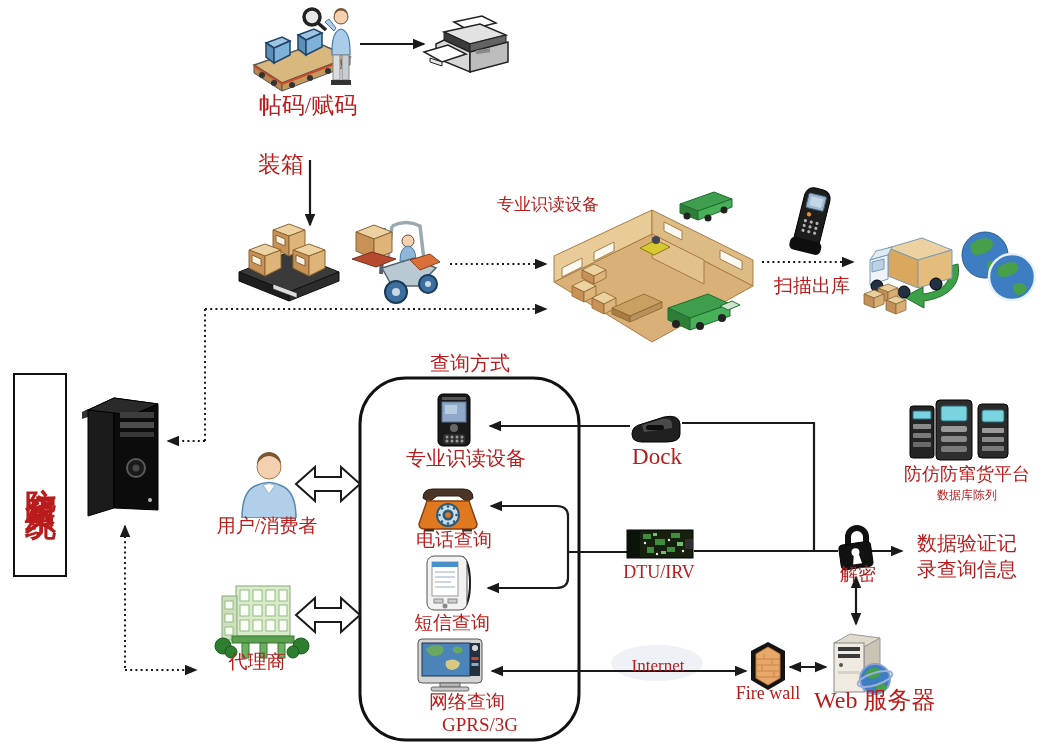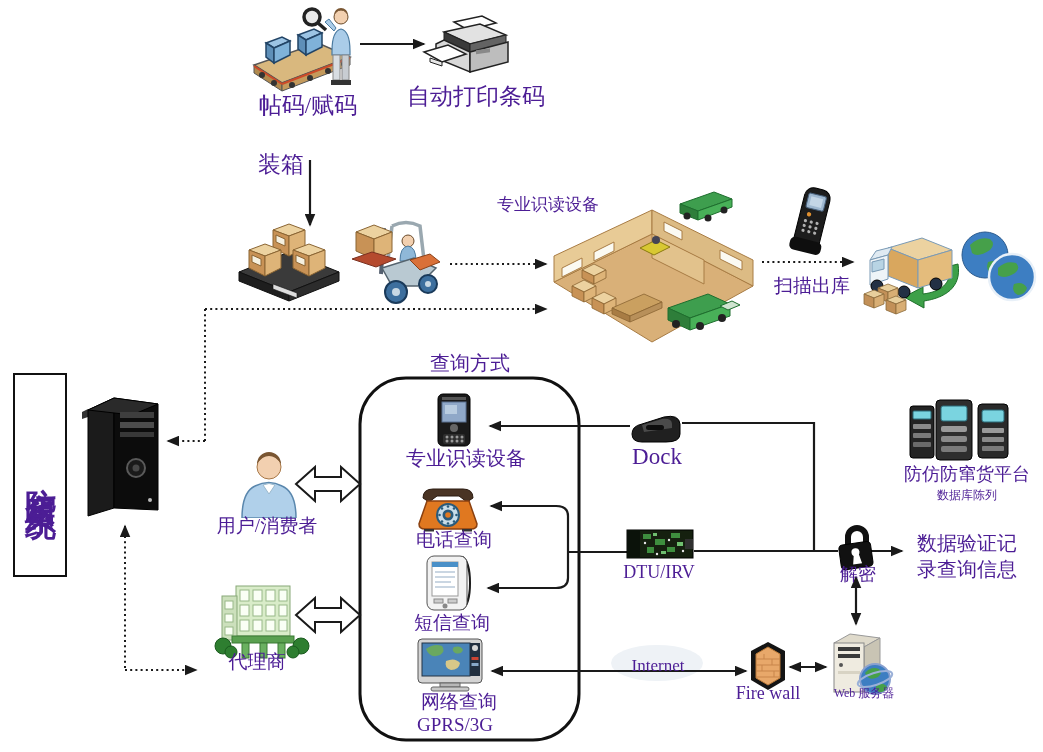--- a/index.html
+++ b/index.html
@@ -1,23 +1,23 @@
 <!DOCTYPE html>
 <html><head>
 <meta charset="utf-8">
 <style>
   html,body{margin:0;padding:0;background:#fff;}
   .canvas{
     position:relative;width:1043px;height:752px;background:#ffffff;overflow:hidden;
-    font-family:"Liberation Serif","DejaVu Serif",serif;color:#4c1d95;
+    font-family:"Liberation Serif","DejaVu Serif",serif;color:#b91c1c;
   }
   svg.overlay{position:absolute;left:0;top:0;z-index:1;}
   .icon{position:absolute;z-index:2;}
   .lbl{position:absolute;z-index:3;text-align:center;white-space:nowrap;line-height:1.12;}
-  .lbl.left{text-align:left;}
+  .lbl.left{text-align:center;}
   .sys-title{
     position:absolute;left:13px;top:373px;width:50px;height:200px;z-index:3;
     border:2.5px solid #111;display:flex;align-items:center;justify-content:center;
     font-weight:bold;font-size:31px;background:#fff;
   }
   .sys-title span{writing-mode:vertical-rl;text-orientation:upright;letter-spacing:5px;}
   .line{stroke:#1a1a1a;stroke-width:2.2;fill:none;}
   .dot{stroke:#1a1a1a;stroke-width:2;fill:none;stroke-dasharray:2 3.2;}
   .hollow{fill:#ffffff;stroke:#1a1a1a;stroke-width:2;}
 </style>
@@ -501,35 +501,34 @@
       <path d="M55,58 q7,-2 10,3 q-2,6 -8,5 q-5,-3 -2,-8 Z" fill="#46a04a"></path>
       <ellipse cx="53" cy="53" rx="18" ry="6" fill="none" stroke="#9ab0d8" stroke-width="2" transform="rotate(-18 53 53)"></ellipse>
     </svg>
   </div>
 
   <div class="sys-title">
     <span>防窜货系统</span>
   </div>
 
   <div class="lbl" style="left:248px;top:93px;width:120px;font-size:23px">帖码/赋码</div>
-  <div class="lbl" style="left:400px;top:84px;width:152px;font-size:23px">自动打印条码</div>
   <div class="lbl" style="left:250px;top:152px;width:62px;font-size:23px">装箱</div>
   <div class="lbl" style="left:487px;top:195px;width:122px;font-size:17px">专业识读设备</div>
   <div class="lbl" style="left:770px;top:275px;width:84px;font-size:19px">扫描出库</div>
   <div class="lbl" style="left:420px;top:352px;width:100px;font-size:20px">查询方式</div>
   <div class="lbl" style="left:396px;top:447px;width:140px;font-size:20px">专业识读设备</div>
   <div class="lbl" style="left:626px;top:444px;width:62px;font-size:23px">Dock</div>
   <div class="lbl" style="left:414px;top:529px;width:80px;font-size:19px">电话查询</div>
   <div class="lbl" style="left:412px;top:612px;width:80px;font-size:19px">短信查询</div>
   <div class="lbl left" style="left:421px;top:691px;width:92px;font-size:19px">网络查询</div>
-  <div class="lbl left" style="left:417px;top:714px;width:92px;font-size:19px">GPRS/3G</div>
+  <div class="lbl left" style="left:434px;top:714px;width:92px;font-size:19px">GPRS/3G</div>
   <div class="lbl" style="left:620px;top:562px;width:78px;font-size:18px">DTU/IRV</div>
   <div class="lbl" style="left:620px;top:656px;width:76px;font-size:17px">Internet</div>
   <div class="lbl" style="left:730px;top:683px;width:76px;font-size:18px">Fire wall</div>
-  <div class="lbl" style="left:814px;top:687px;width:100px;font-size:12px">Web 服务器</div>
+  <div class="lbl" style="left:814px;top:687px;width:100px;font-size:24px">Web 服务器</div>
   <div class="lbl" style="left:835px;top:564px;width:46px;font-size:18px">解密</div>
   <div class="lbl" style="left:898px;top:464px;width:138px;font-size:18px">防仿防窜货平台</div>
   <div class="lbl" style="left:898px;top:489px;width:138px;font-size:12px">数据库陈列</div>
   <div class="lbl" style="left:912px;top:532px;width:110px;font-size:20px">数据验证记</div>
   <div class="lbl" style="left:912px;top:558px;width:110px;font-size:20px">录查询信息</div>
   <div class="lbl" style="left:216px;top:515px;width:102px;font-size:19px">用户/消费者</div>
   <div class="lbl" style="left:220px;top:651px;width:74px;font-size:19px">代理商</div>
 
 </div>
 

